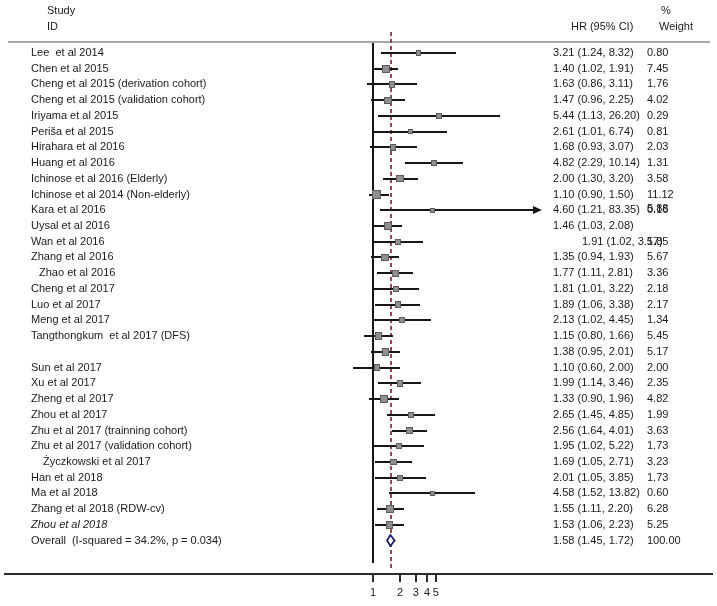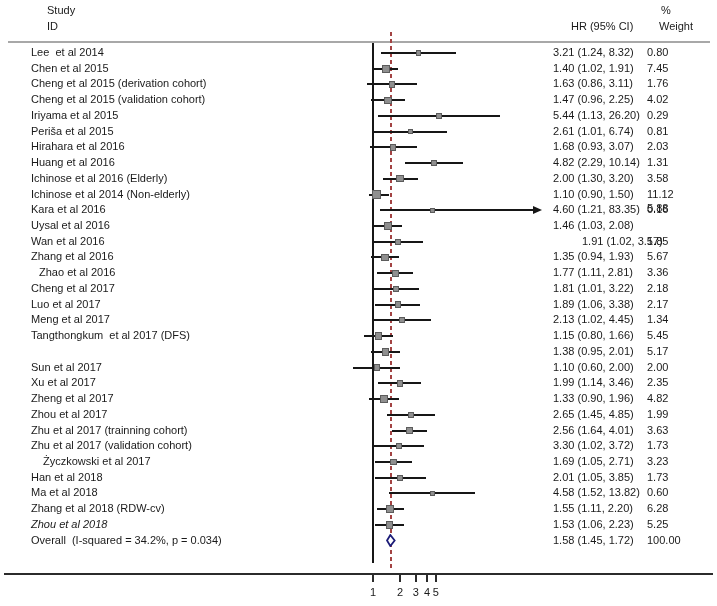--- a/index.html
+++ b/index.html
@@ -160,21 +160,21 @@
       <div class="hr-text" style="left: 553px; top: 407.79px;">2.65 (1.45, 4.85)</div>
       <div class="wt-text" style="left: 647px; top: 407.79px;">1.99</div>
       <div class="study-label" style="left: 31px; top: 423.52px;">Zhu et al 2017 (trainning cohort)</div>
       <div class="ci-line" style="left: 392.271px; top: 429.52px; width: 34.8306px; background: rgb(22, 22, 22);"></div>
       <div class="eff-square" style="left: 406.083px; top: 426.984px; width: 7.0721px; height: 7.0721px; background: rgb(143, 143, 143); border: 1px solid rgb(92, 92, 92);"></div>
       <div class="hr-text" style="left: 553px; top: 423.52px;">2.56 (1.64, 4.01)</div>
       <div class="wt-text" style="left: 647px; top: 423.52px;">3.63</div>
       <div class="study-label" style="left: 31px; top: 439.25px;">Zhu et al 2017 (validation cohort)</div>
       <div class="ci-line" style="left: 373.771px; top: 445.25px; width: 50.4063px; background: rgb(22, 22, 22);"></div>
       <div class="eff-square" style="left: 395.878px; top: 443.112px; width: 6.27565px; height: 6.27565px; background: rgb(143, 143, 143); border: 1px solid rgb(92, 92, 92);"></div>
-      <div class="hr-text" style="left: 553px; top: 439.25px;">3.30 (1.02, 3.72)</div>
+      <div class="hr-text" style="left: 553px; top: 439.25px;">1.95 (1.02, 5.22)</div>
       <div class="wt-text" style="left: 647px; top: 439.25px;">1.73</div>
       <div class="study-label" style="left: 31px; top: 454.98px; margin-left: 12px;">Życzkowski et al 2017</div>
       <div class="ci-line" style="left: 374.901px; top: 460.98px; width: 36.9367px; background: rgb(22, 22, 22);"></div>
       <div class="eff-square" style="left: 389.978px; top: 458.517px; width: 6.92625px; height: 6.92625px; background: rgb(143, 143, 143); border: 1px solid rgb(92, 92, 92);"></div>
       <div class="hr-text" style="left: 553px; top: 454.98px;">1.69 (1.05, 2.71)</div>
       <div class="wt-text" style="left: 647px; top: 454.98px;">3.23</div>
       <div class="study-label" style="left: 31px; top: 470.71px;">Han et al 2018</div>
       <div class="ci-line" style="left: 374.901px; top: 476.71px; width: 50.6151px; background: rgb(22, 22, 22);"></div>
       <div class="eff-square" style="left: 397.059px; top: 474.572px; width: 6.27565px; height: 6.27565px; background: rgb(143, 143, 143); border: 1px solid rgb(92, 92, 92);"></div>
       <div class="hr-text" style="left: 553px; top: 470.71px;">2.01 (1.05, 3.85)</div>

